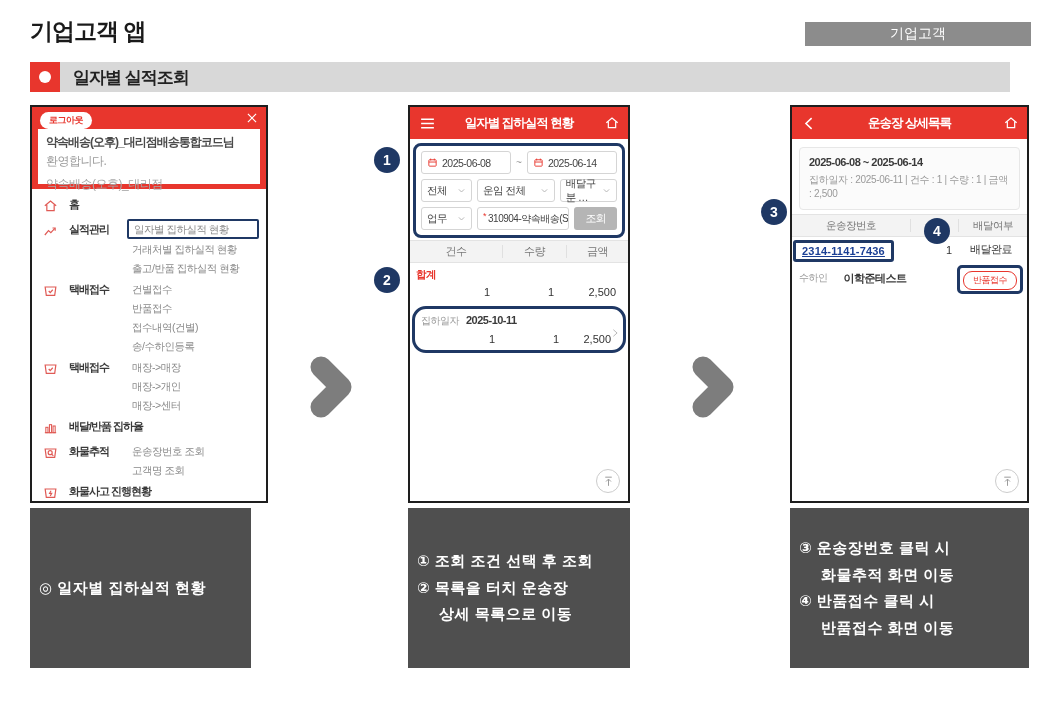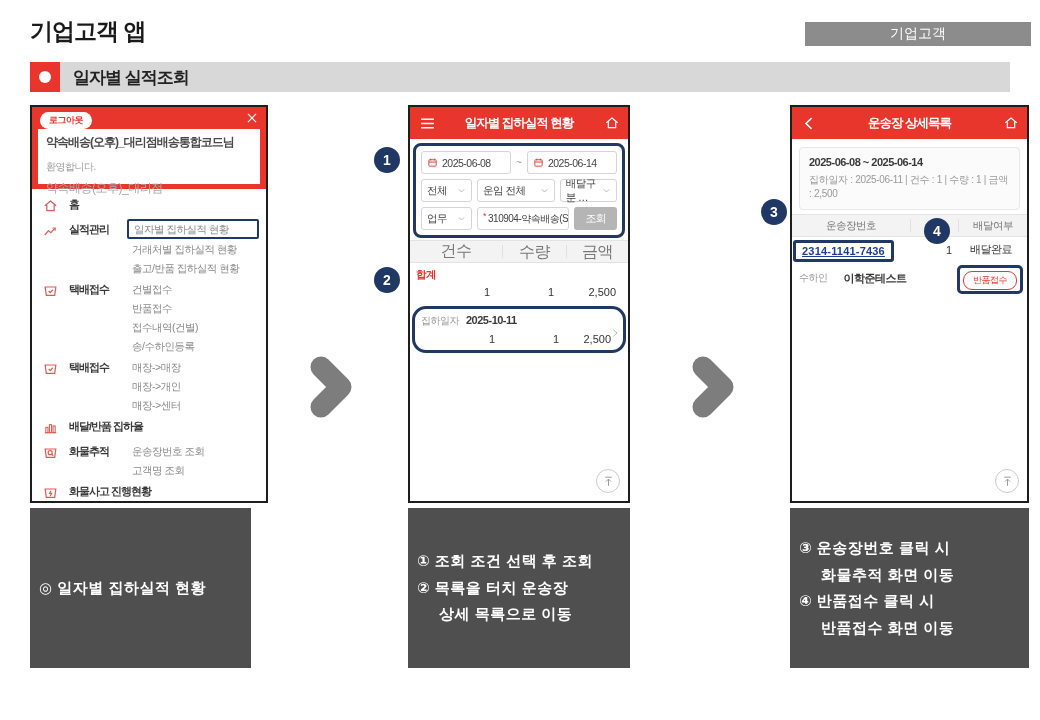--- a/index.html
+++ b/index.html
@@ -20,21 +20,21 @@
   .p2{left:408px;width:222px;}
   .p3{left:790px;width:239px;}
 
   
   .p1-head{position:relative;height:82px;background:#e8362d;}
   .logout-pill{position:absolute;left:8px;top:5px;background:#fff;color:#e8362d;font-size:9px;font-weight:bold;
     padding:2px 9px;border-radius:9px;letter-spacing:-0.5px;}
   .close-x{position:absolute;right:7px;top:4px;width:14px;height:14px;color:#fff;}
   .p1-card{position:absolute;left:6px;right:6px;top:22px;bottom:5px;background:#fff;padding:5px 8px;box-sizing:border-box;}
   .p1-name{font-size:12px;font-weight:bold;color:#4a4a4a;letter-spacing:-1px;white-space:nowrap;}
-  .p1-sub{font-size:10px;color:#9a9a9a;margin-top:9px;letter-spacing:-0.5px;}
+  .p1-sub{font-size:12px;color:#9a9a9a;margin-top:2px;letter-spacing:-0.5px;}
   .p1-branch{font-size:12px;color:#a8a8a8;margin-top:6px;letter-spacing:-0.5px;}
   .menu{padding:8px 0 0 10px;}
   .mgroup{display:flex;margin-bottom:7px;}
   .micon{width:19px;height:17px;color:#e05a55;margin-right:8px;flex:none;padding-top:1px;}
   .micon svg{width:17px;height:16px;}
   .mlabel{width:63px;font-size:11px;line-height:15px;font-weight:bold;color:#3a3a3a;flex:none;letter-spacing:-1px;}
   .msubs{display:flex;flex-direction:column;gap:5px;font-size:10.5px;line-height:14px;color:#8a8a8a;letter-spacing:-0.5px;}
   .hl-box{border:2.5px solid #1f3864;border-radius:2px;padding:1px 5px;margin:-3px 0 -2px -5px;width:118px;}
 
   
@@ -57,21 +57,21 @@
   .w-sm{width:51px;flex:none;}
   .fsel1{flex:1.45;}
   .fsel2{flex:1;}
   .fsearch{flex:1;gap:2px;overflow:hidden;}
   .req{color:#e8362d;font-size:9px;align-self:flex-start;margin-top:3px;flex:none;}
   .kw{font-size:10px;color:#444;white-space:nowrap;letter-spacing:-0.5px;}
   .sbtn{width:43px;height:23px;background:#b5b5b5;color:#fff;font-size:11px;border:none;border-radius:3px;
     flex:none;letter-spacing:-1px;}
   .t2grid{display:grid;grid-template-columns:92px 64px 1fr;}
   .t2head{background:#f3f3f3;border-top:1px solid #e3e3e3;border-bottom:1px solid #e3e3e3;height:21px;
-    align-items:center;font-size:16px;color:#777;margin-top:2px;letter-spacing:-0.5px;}
+    align-items:center;font-size:11px;color:#777;margin-top:2px;letter-spacing:-0.5px;}
   .t2head div{text-align:center;}
   .t2head div + div{border-left:1px solid #e0e0e0;line-height:13px;}
   .total-label{color:#e8362d;font-size:10.5px;font-weight:bold;padding:5px 6px 1px 6px;letter-spacing:-0.5px;}
   .vrow{font-size:11px;color:#333;}
   .vrow div{text-align:right;padding:3px 12px 3px 0;}
   .itembox{margin:5px 2px;border:3px solid #1f3864;border-radius:14px;padding:3px 0 2px 0;position:relative;}
   .item-l1{display:flex;align-items:baseline;gap:7px;padding:2px 0 2px 6px;}
   .item-dl{font-size:10px;color:#9a9a9a;letter-spacing:-0.5px;}
   .item-date{font-size:11px;color:#3a3a3a;font-weight:bold;letter-spacing:-0.5px;}
   .item-chev{position:absolute;right:3px;top:50%;transform:translateY(-50%);width:10px;height:12px;color:#b5b5b5;}

